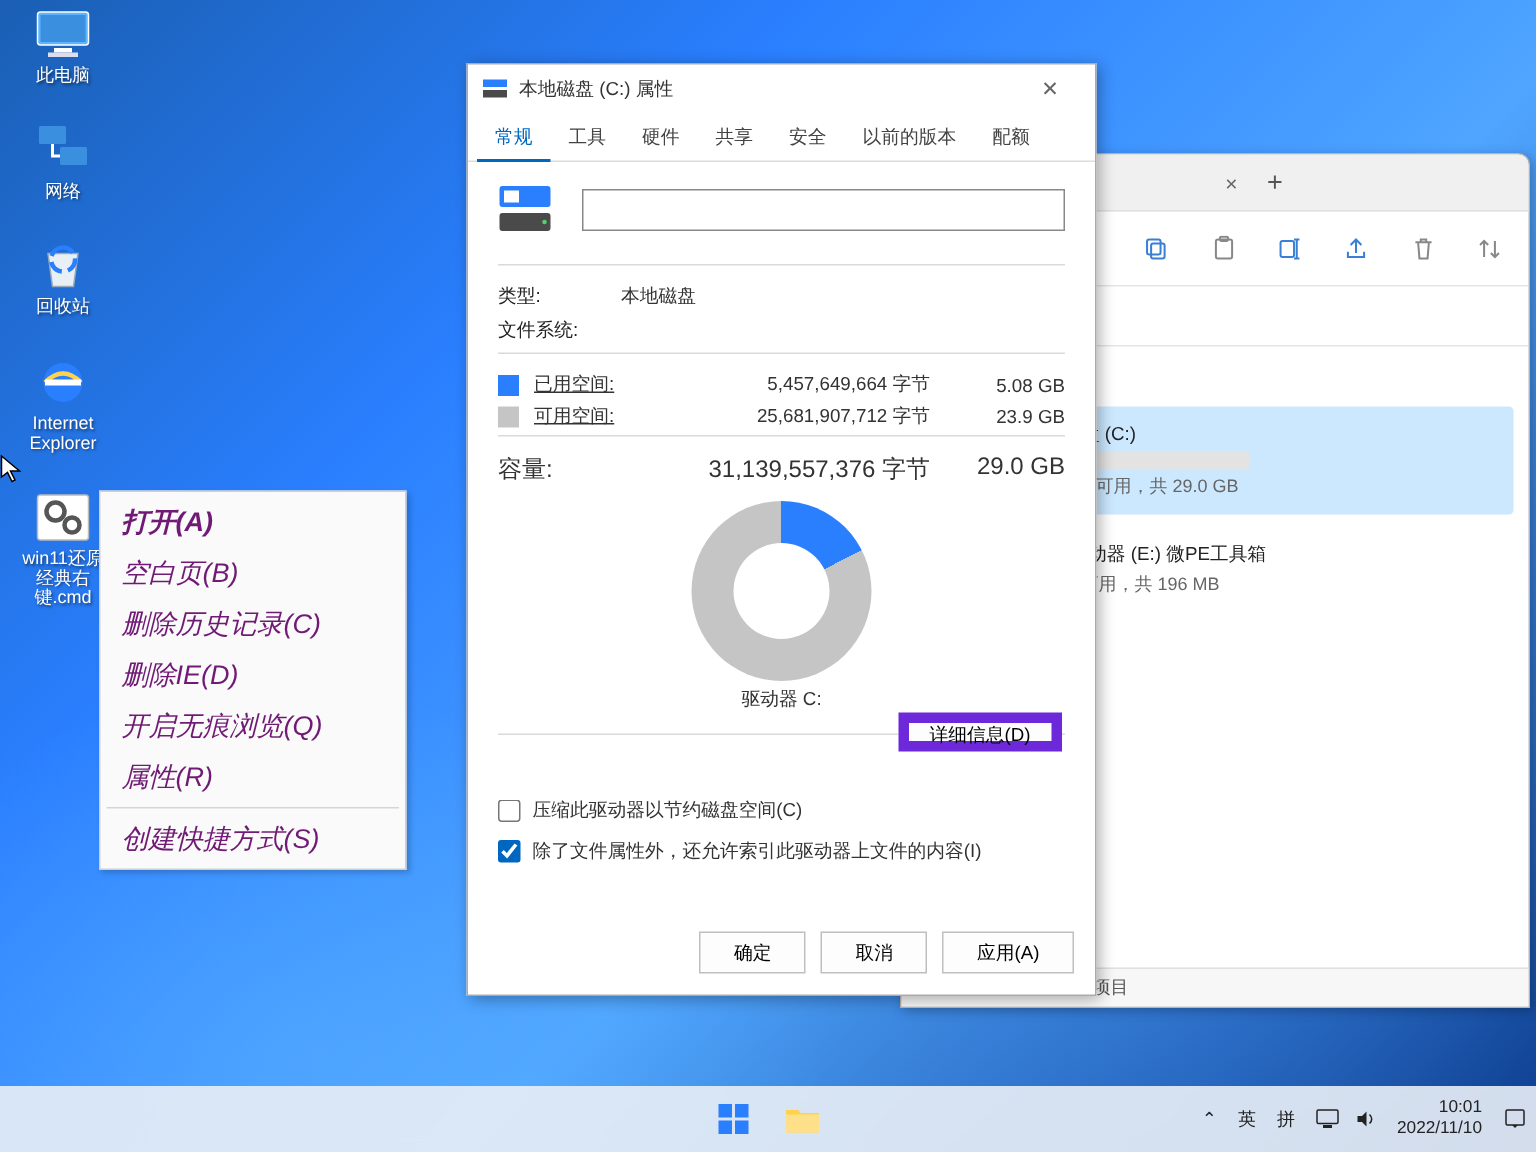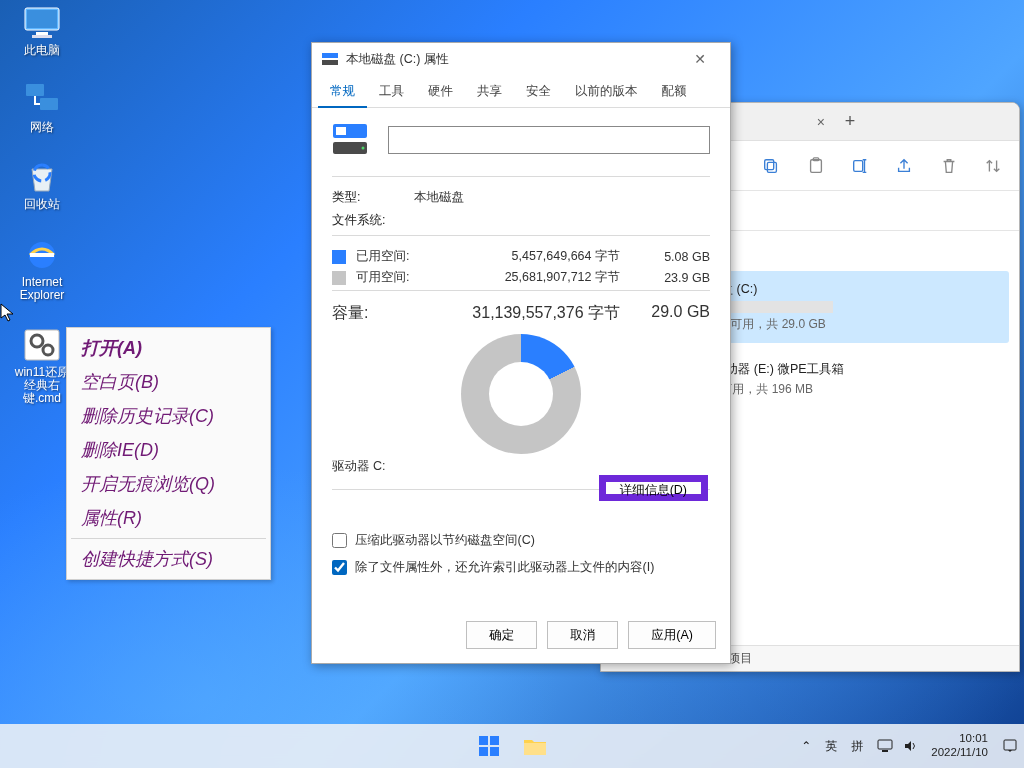--- a/index.html
+++ b/index.html
@@ -57,31 +57,31 @@
 .p-row input.dname { flex:1; height:28px; border:1px solid #888; padding:0 6px; font-size:13px; }
 .p-hr { height:1px; background:#dadada; margin:4px 0 12px; }
 .p-kv { display:flex; font-size:12.5px; margin:6px 0; }
 .p-kv .k { width:82px; color:#222; }
 .p-kv .v { flex:1; }
 .p-usage { margin-top:6px; }
 .p-usage .u-row { display:flex; align-items:center; font-size:12.5px; margin:4px 0; }
 .p-usage .sw { width:14px; height:14px; margin-right:10px; }
 .p-usage .sw.used { background:#2a7fff; }
 .p-usage .sw.free { background:#c5c5c5; }
-.p-usage .lb { width:74px; }
+.p-usage .lb { width:74px;text-decoration:underline; }
 .p-usage .by { flex:1; text-align:right; padding-right:20px; }
 .p-usage .gb { width:70px; text-align:right; }
 .p-cap { display:flex; font-size:16px; margin:12px 0 8px; }
 .p-cap .ck { width:98px; }
 .p-cap .cby { flex:1; text-align:right; padding-right:20px; }
 .p-cap .cgb { width:70px; text-align:right; }
 .p-donut { position:relative; width:120px; height:120px; margin:10px auto 4px; }
 .p-donut .ring { width:100%; height:100%; border-radius:50%; background:conic-gradient(#2a7fff 0deg 63deg,#c5c5c5 63deg 360deg); }
 .p-donut .hole { position:absolute; top:28px; left:28px; width:64px; height:64px; border-radius:50%; background:#fff; }
-.p-drivetag { text-align:left; font-size:12.5px; margin-bottom:2px; }
+.p-drivetag { text-align:center; font-size:12.5px; margin-bottom:2px; }
 .p-details-btn { position:absolute; right:22px; top:432px; height:26px; padding:0 14px; font-size:12.5px; background:#fdfdfd; border:7px solid #6d28d9; cursor:pointer; }
 .p-checks { margin-top:42px; font-size:12.5px; }
 .p-checks label { display:flex; align-items:center; gap:8px; margin:10px 0; }
 .p-checks input[type=checkbox] { width:15px; height:15px; accent-color:#0067c0; }
 .props-buttons { padding:10px 14px 14px; display:flex; justify-content:flex-end; gap:10px; }
 .props-buttons button { height:28px; padding:0 22px; font-size:12.5px; background:#fdfdfd; border:1px solid #bfbfbf; cursor:pointer; }
 
 .taskbar { position:absolute; bottom:0; left:0; right:0; height:44px; background:#e9eef6e6; backdrop-filter:blur(6px); display:flex; align-items:center; z-index:20; }
 .tb-center { position:absolute; left:50%; transform:translateX(-50%); display:flex; gap:8px; }
 .tb-center .tbi { width:38px; height:38px; display:flex; align-items:center; justify-content:center; border-radius:4px; cursor:pointer; }

